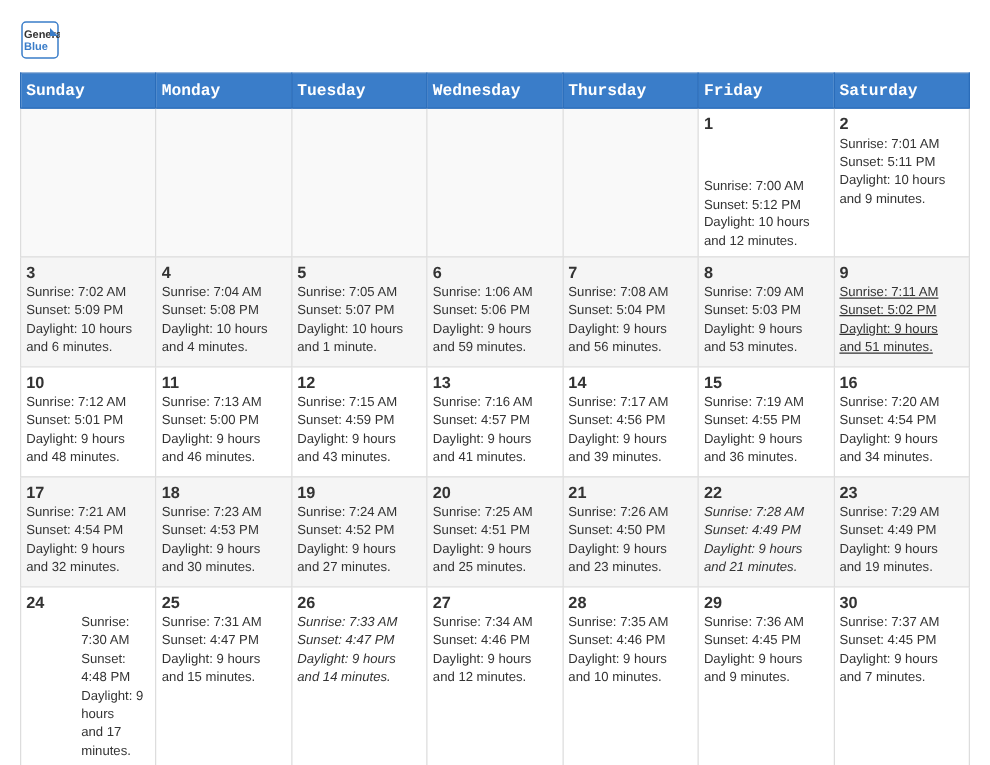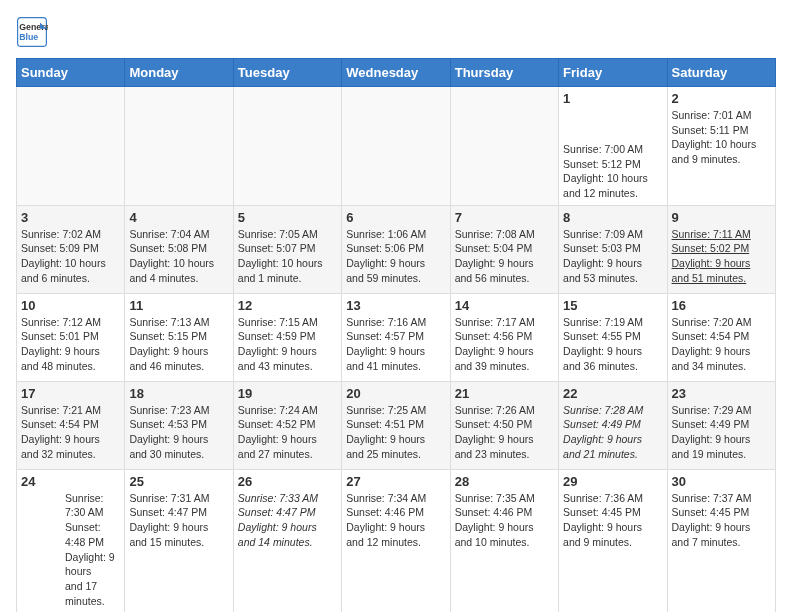--- a/index.html
+++ b/index.html
@@ -43,20 +43,21 @@
       table-layout: fixed;
     }
     thead tr th {
       background: #3a7dc9;
       color: #fff;
       font-size: 13px;
       font-weight: bold;
       padding: 6px 4px;
       text-align: left;
       border: 1px solid #2a6cb9;
+      font-family: Liberation Mono, monospace;
     }
     tbody tr td {
       vertical-align: top;
       font-size: 10.5px;
       color: #333;
       padding: 4px;
       border: 1px solid #ddd;
       height: 88px;
       background: #fff;
     }
@@ -189,21 +190,21 @@
         <td>
           <span class="day-number">10</span>
           <div class="day-info" style="white-space: pre-line;">Sunrise: 7:12 AM
 Sunset: 5:01 PM
 Daylight: 9 hours
 and 48 minutes.</div>
         </td>
         <td>
           <span class="day-number">11</span>
           <div class="day-info" style="white-space: pre-line;">Sunrise: 7:13 AM
-Sunset: 5:15 PM
+Sunset: 5:00 PM
 Daylight: 9 hours
 and 46 minutes.</div>
         </td>
         <td>
           <span class="day-number">12</span>
           <div class="day-info" style="white-space: pre-line;">Sunrise: 7:15 AM
 Sunset: 4:59 PM
 Daylight: 9 hours
 and 43 minutes.</div>
         </td>

